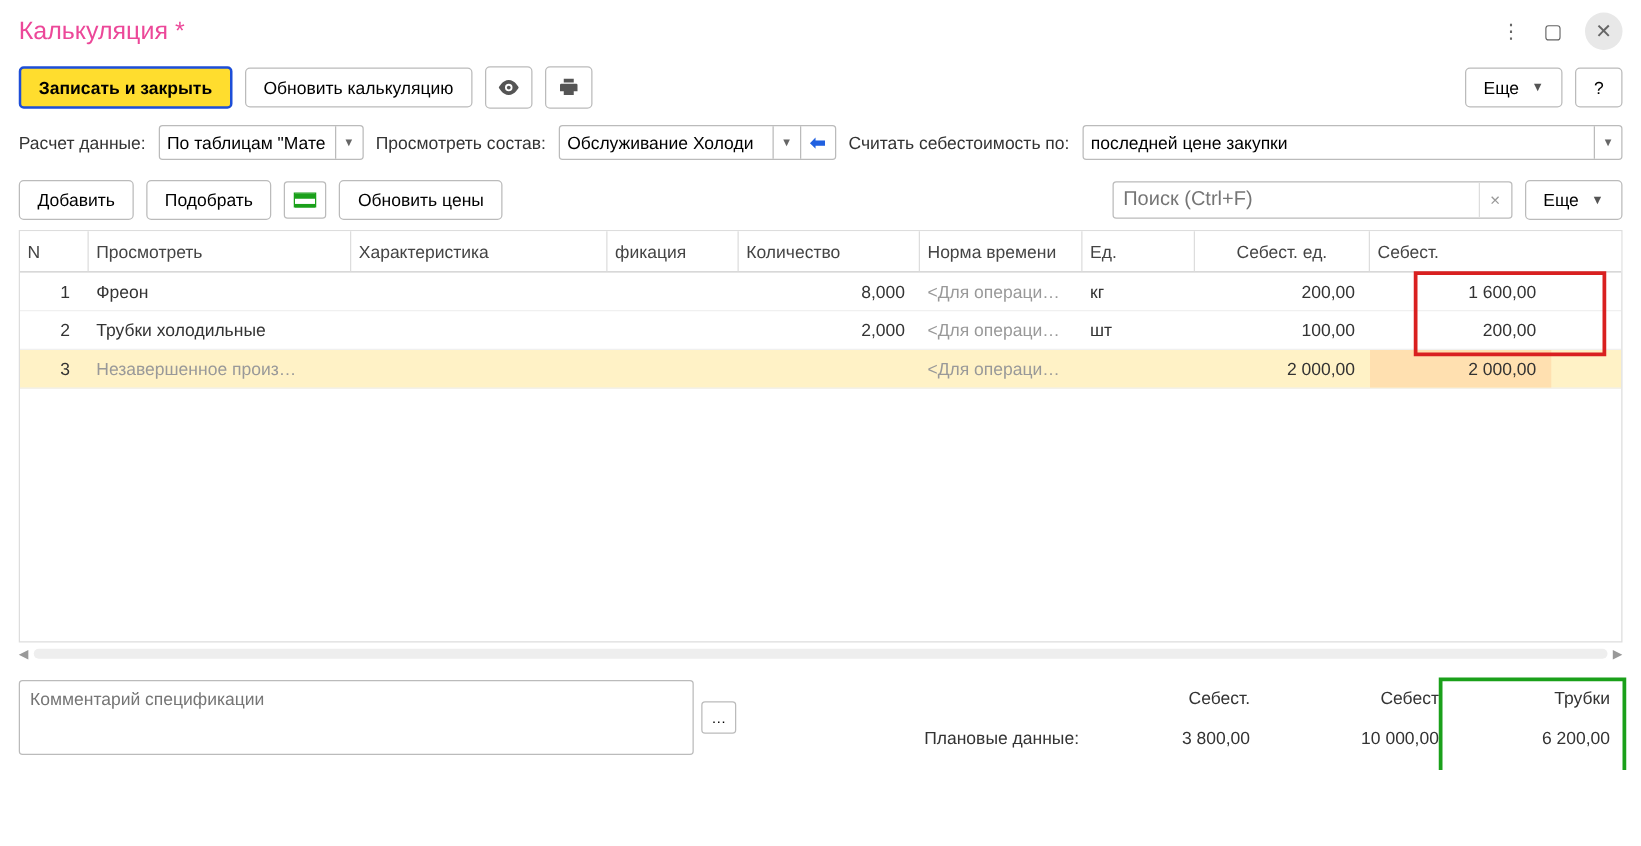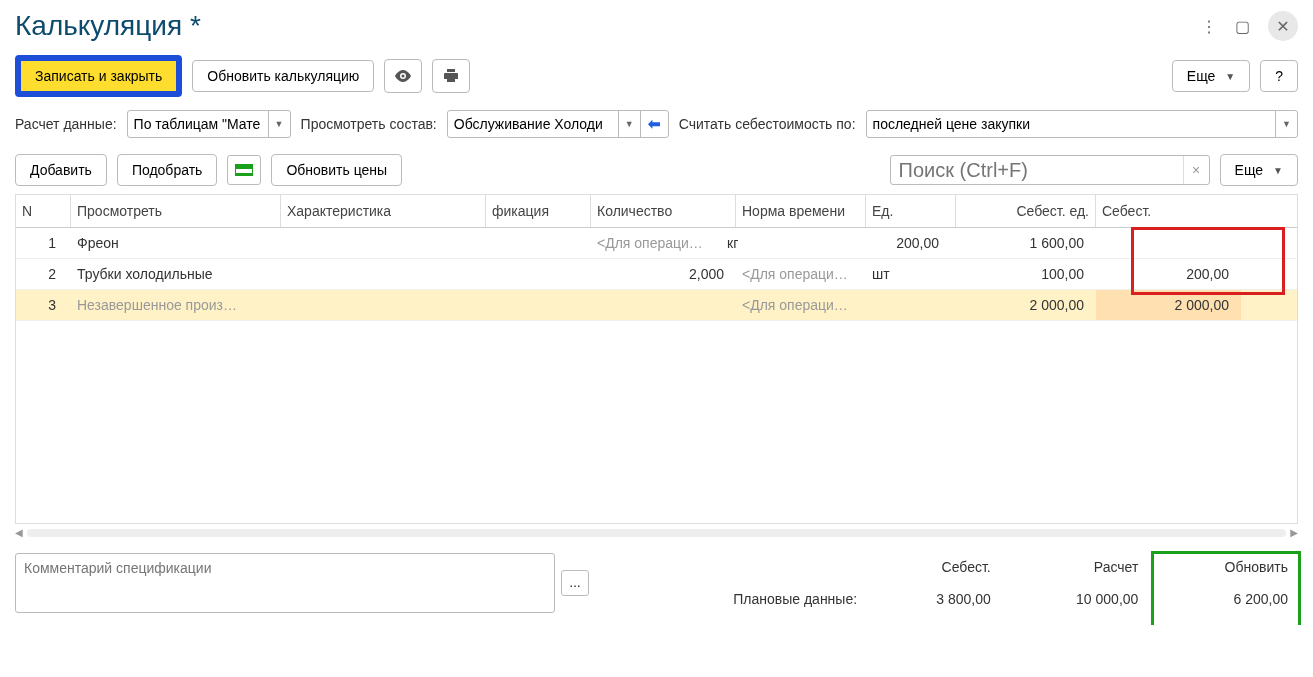--- a/index.html
+++ b/index.html
@@ -1,52 +1,52 @@
 <!DOCTYPE html>
 <html><head>
 <meta charset="utf-8">
 <style>
 *{box-sizing:border-box;margin:0;padding:0}
 body{font-family:Arial,sans-serif;font-size:14px;color:#333;background:#fff;width:1313px}
 .titlebar{display:flex;align-items:center;padding:10px 15px 8px}
-.title{font-size:28px;color:#0c4a6e}
+.title{font-size:20px;color:#ec4899}
 .titlebar-spacer{flex:1}
 .titlebar-icons{display:flex;gap:18px;align-items:center}
 .titlebar-icons span{cursor:pointer;color:#666;font-size:16px}
 .close-btn{width:30px;height:30px;border-radius:50%;background:#e8e8e8;display:flex;align-items:center;justify-content:center;cursor:pointer}
 .toolbar1{display:flex;align-items:center;gap:10px;padding:5px 15px}
 .btn{background:#fff;border:1px solid #bbb;border-radius:4px;padding:7px 14px;font-size:14px;cursor:pointer;display:inline-flex;align-items:center;gap:6px}
-.btn-yellow{background:#ffdd2e;border:6px solid #1d4ed8;font-weight:400}
+.btn-yellow{background:#ffdd2e;border:2px solid #1d4ed8;font-weight:700}
 .btn-icon{width:38px;height:34px;justify-content:center;padding:0}
 .btn .chevron{font-size:10px;color:#555;margin-left:4px}
 .toolbar1-spacer{flex:1}
 .filterbar{display:flex;align-items:center;gap:10px;padding:8px 15px;font-size:14px}
 .lbl{white-space:nowrap}
 .sel{display:flex;align-items:center;border:1px solid #bbb;border-radius:3px;background:#fff;height:28px}
 .sel input{border:0;outline:0;padding:3px 6px;font-size:14px;background:transparent}
 .sel .drop{width:22px;height:100%;border-left:1px solid #bbb;display:flex;align-items:center;justify-content:center;font-size:9px;color:#666;cursor:pointer}
 .sel .arrow-left{width:28px;height:100%;border-left:1px solid #bbb;display:flex;align-items:center;justify-content:center;cursor:pointer}
 .red-underline{border-bottom:2px solid #d92020}
 .toolbar2{display:flex;align-items:center;gap:10px;padding:8px 15px}
 .table-icon{width:34px;height:30px;border:1px solid #bbb;border-radius:3px;display:flex;align-items:center;justify-content:center}
 .table-icon-inner{width:18px;height:12px;background:linear-gradient(#1aa01a,#1aa01a)0 0/100% 4px no-repeat,linear-gradient(#fff,#fff)0 4px/100% 4px no-repeat,linear-gradient(#1aa01a,#1aa01a)0 8px/100% 4px no-repeat;border:1px solid #1aa01a}
 .search{display:flex;align-items:center;border:1px solid #bbb;border-radius:3px;height:30px;width:320px}
-.search input{border:0;outline:0;padding:4px 8px;font-size:20px;flex:1;color:#888;background:transparent}
+.search input{border:0;outline:0;padding:4px 8px;font-size:16px;flex:1;color:#888;background:transparent}
 .search .clr{width:26px;text-align:center;color:#999;cursor:pointer;border-left:1px solid #ddd;height:100%;display:flex;align-items:center;justify-content:center}
 .grid{margin:0 15px;border:1px solid #ddd}
 .grid-head{display:flex;border-bottom:1px solid #ccc;background:#fff}
 .grid-head>div{padding:8px 6px;border-right:1px solid #ddd;font-size:14px;color:#444;overflow:hidden;white-space:nowrap;text-overflow:ellipsis}
 .c-n{width:55px}
 .c-nom{width:210px}
 .c-char{width:205px}
 .c-fik{width:105px}
 .c-qty{width:145px;text-align:left}
 .c-norm{width:130px}
 .c-unit{width:90px}
-.c-priceu{width:140px;text-align:right}
+.c-priceu{width:140px;text-align:center}
 .c-price{width:145px;text-align:left}
 .grid-row{display:flex;border-bottom:1px solid #f0f0f0}
 .grid-row>div{padding:7px 6px;font-size:14px;overflow:hidden;white-space:nowrap;text-overflow:ellipsis}
 .grid-row .c-n{text-align:right;color:#333;padding-right:15px}
 .grid-row .c-qty,.grid-row .c-priceu,.grid-row .c-price{text-align:right;padding-right:12px}
 .grid-row .c-norm{color:#999}
 .row-yellow{background:#fff2c6}
 .row-yellow>div{color:#999}
 .row-yellow .c-priceu,.row-yellow .c-price{color:#333}
 .price-highlight{background:#ffe0b0}
@@ -155,20 +155,21 @@
     <div class="c-unit">Ед.</div>
     <div class="c-priceu">Себест. ед.</div>
     <div class="c-price" style="border-right:0">Себест.</div>
   </div>
   <div class="grid-body">
     <div class="grid-row">
       <div class="c-n">1</div>
       <div class="c-nom">Фреон</div>
       <div class="c-char"></div>
       <div class="c-fik"></div>
+      <div class="c-qty">8,000</div>
       <div class="c-norm">&lt;Для операци…</div>
       <div class="c-unit">кг</div>
       <div class="c-priceu">200,00</div>
       <div class="c-price">1 600,00</div>
     </div>
     <div class="grid-row">
       <div class="c-n">2</div>
       <div class="c-nom">Трубки холодильные</div>
       <div class="c-char"></div>
       <div class="c-fik"></div>
@@ -202,22 +203,22 @@
   <div class="comment-wrap">
     <textarea class="comment" placeholder="Комментарий спецификации" style=""></textarea>
     <button class="dots-btn">…</button>
   </div>
   <div class="summary">
     <table>
       <thead>
         <tr>
           <th class="rowlbl"></th>
           <th>Себест.</th>
-          <th>Расчет</th>
-          <th>Обновить</th>
+          <th>Себест</th>
+          <th>Трубки</th>
         </tr>
       </thead>
       <tbody>
         <tr>
           <td class="rowlbl">Плановые данные:</td>
           <td>3 800,00</td>
           <td>10 000,00</td>
           <td>6 200,00</td>
         </tr>
       </tbody>

